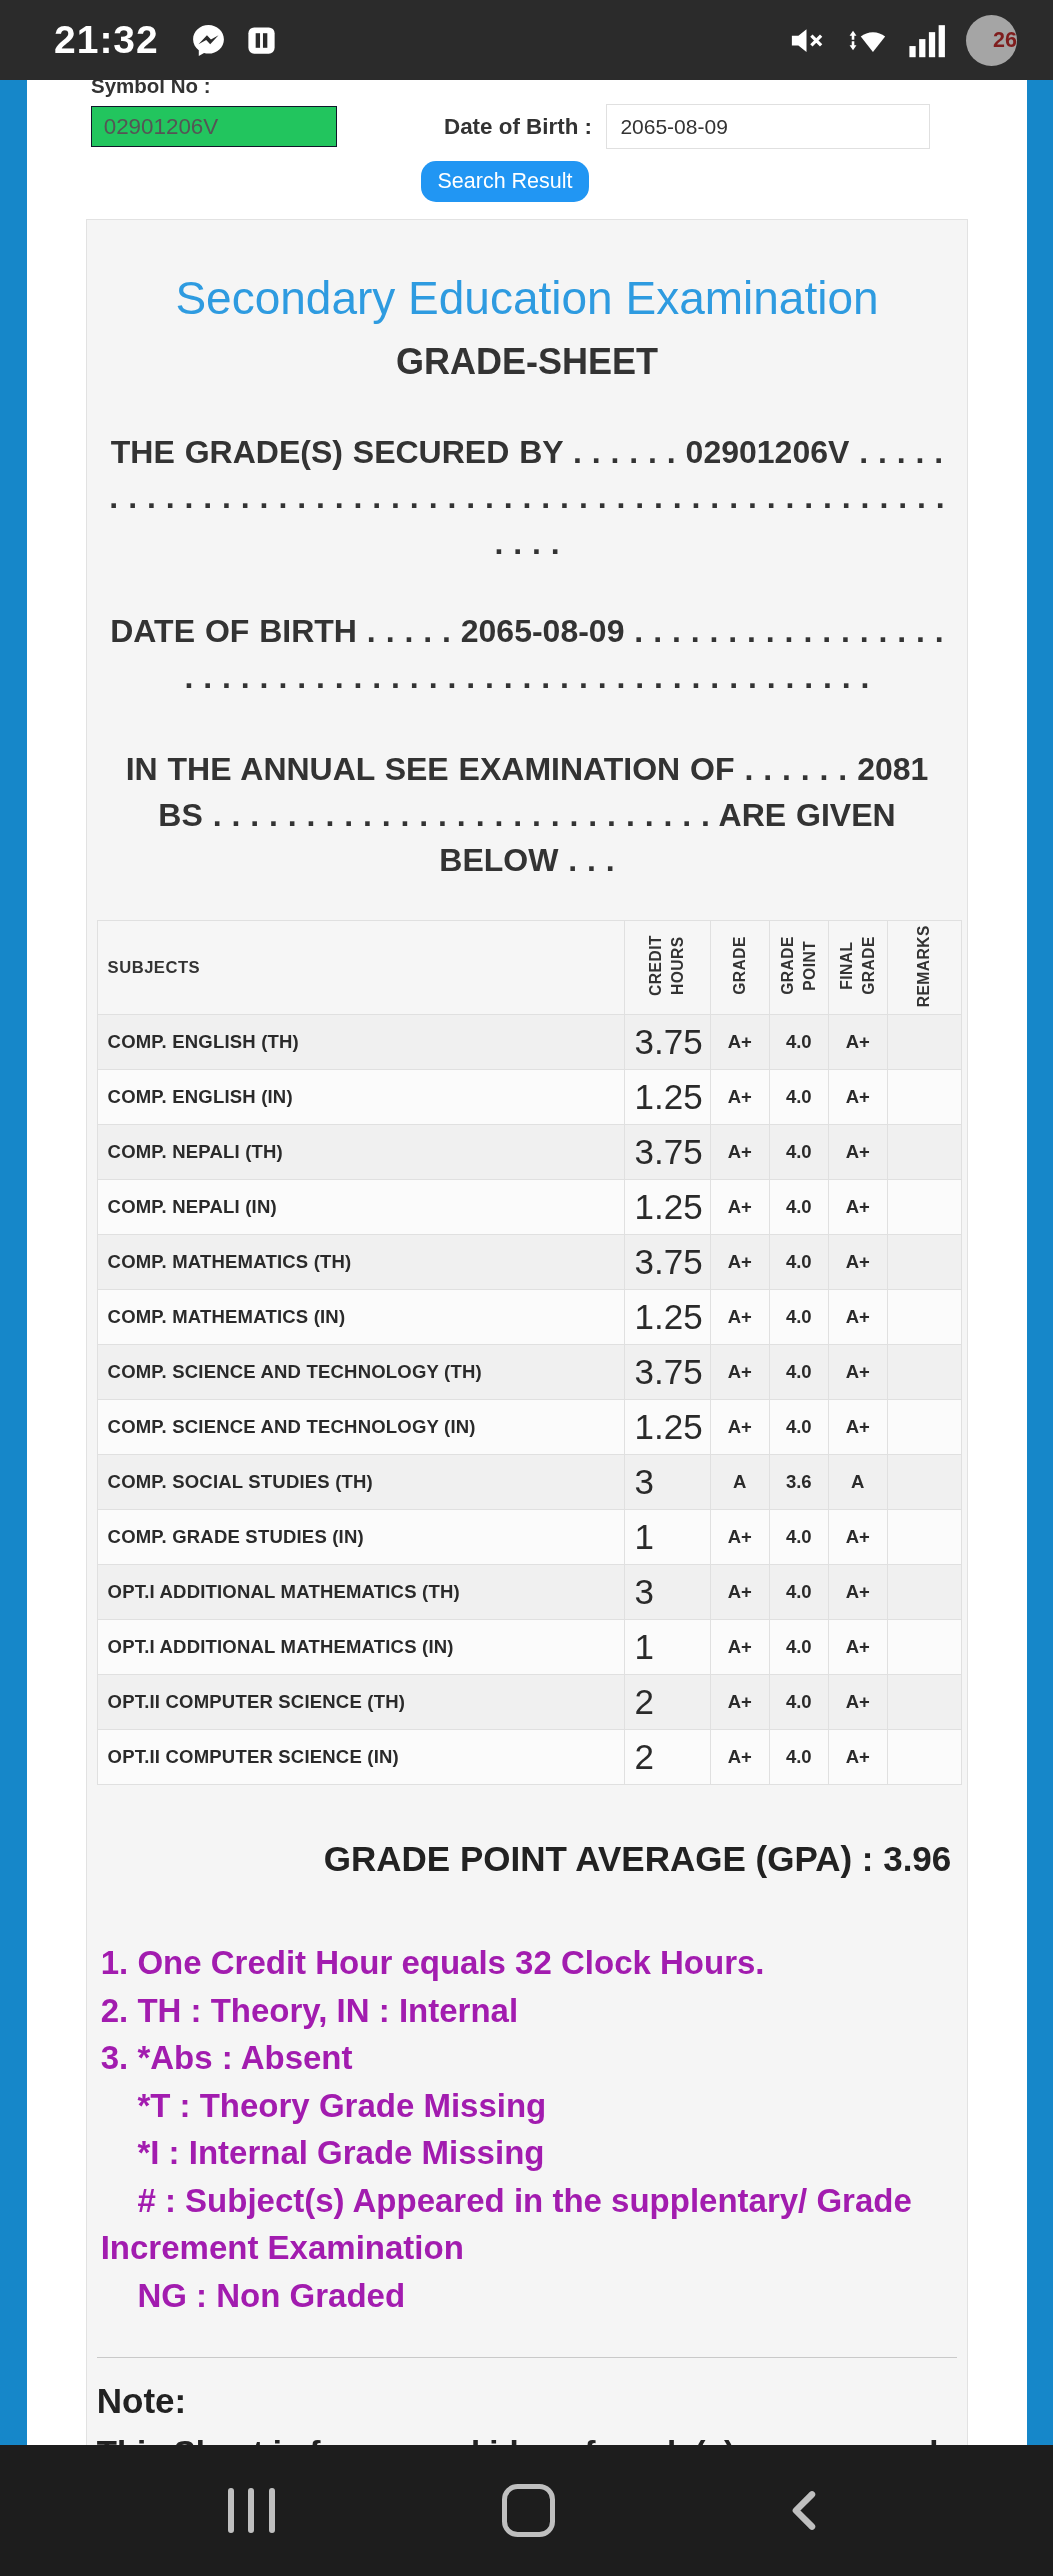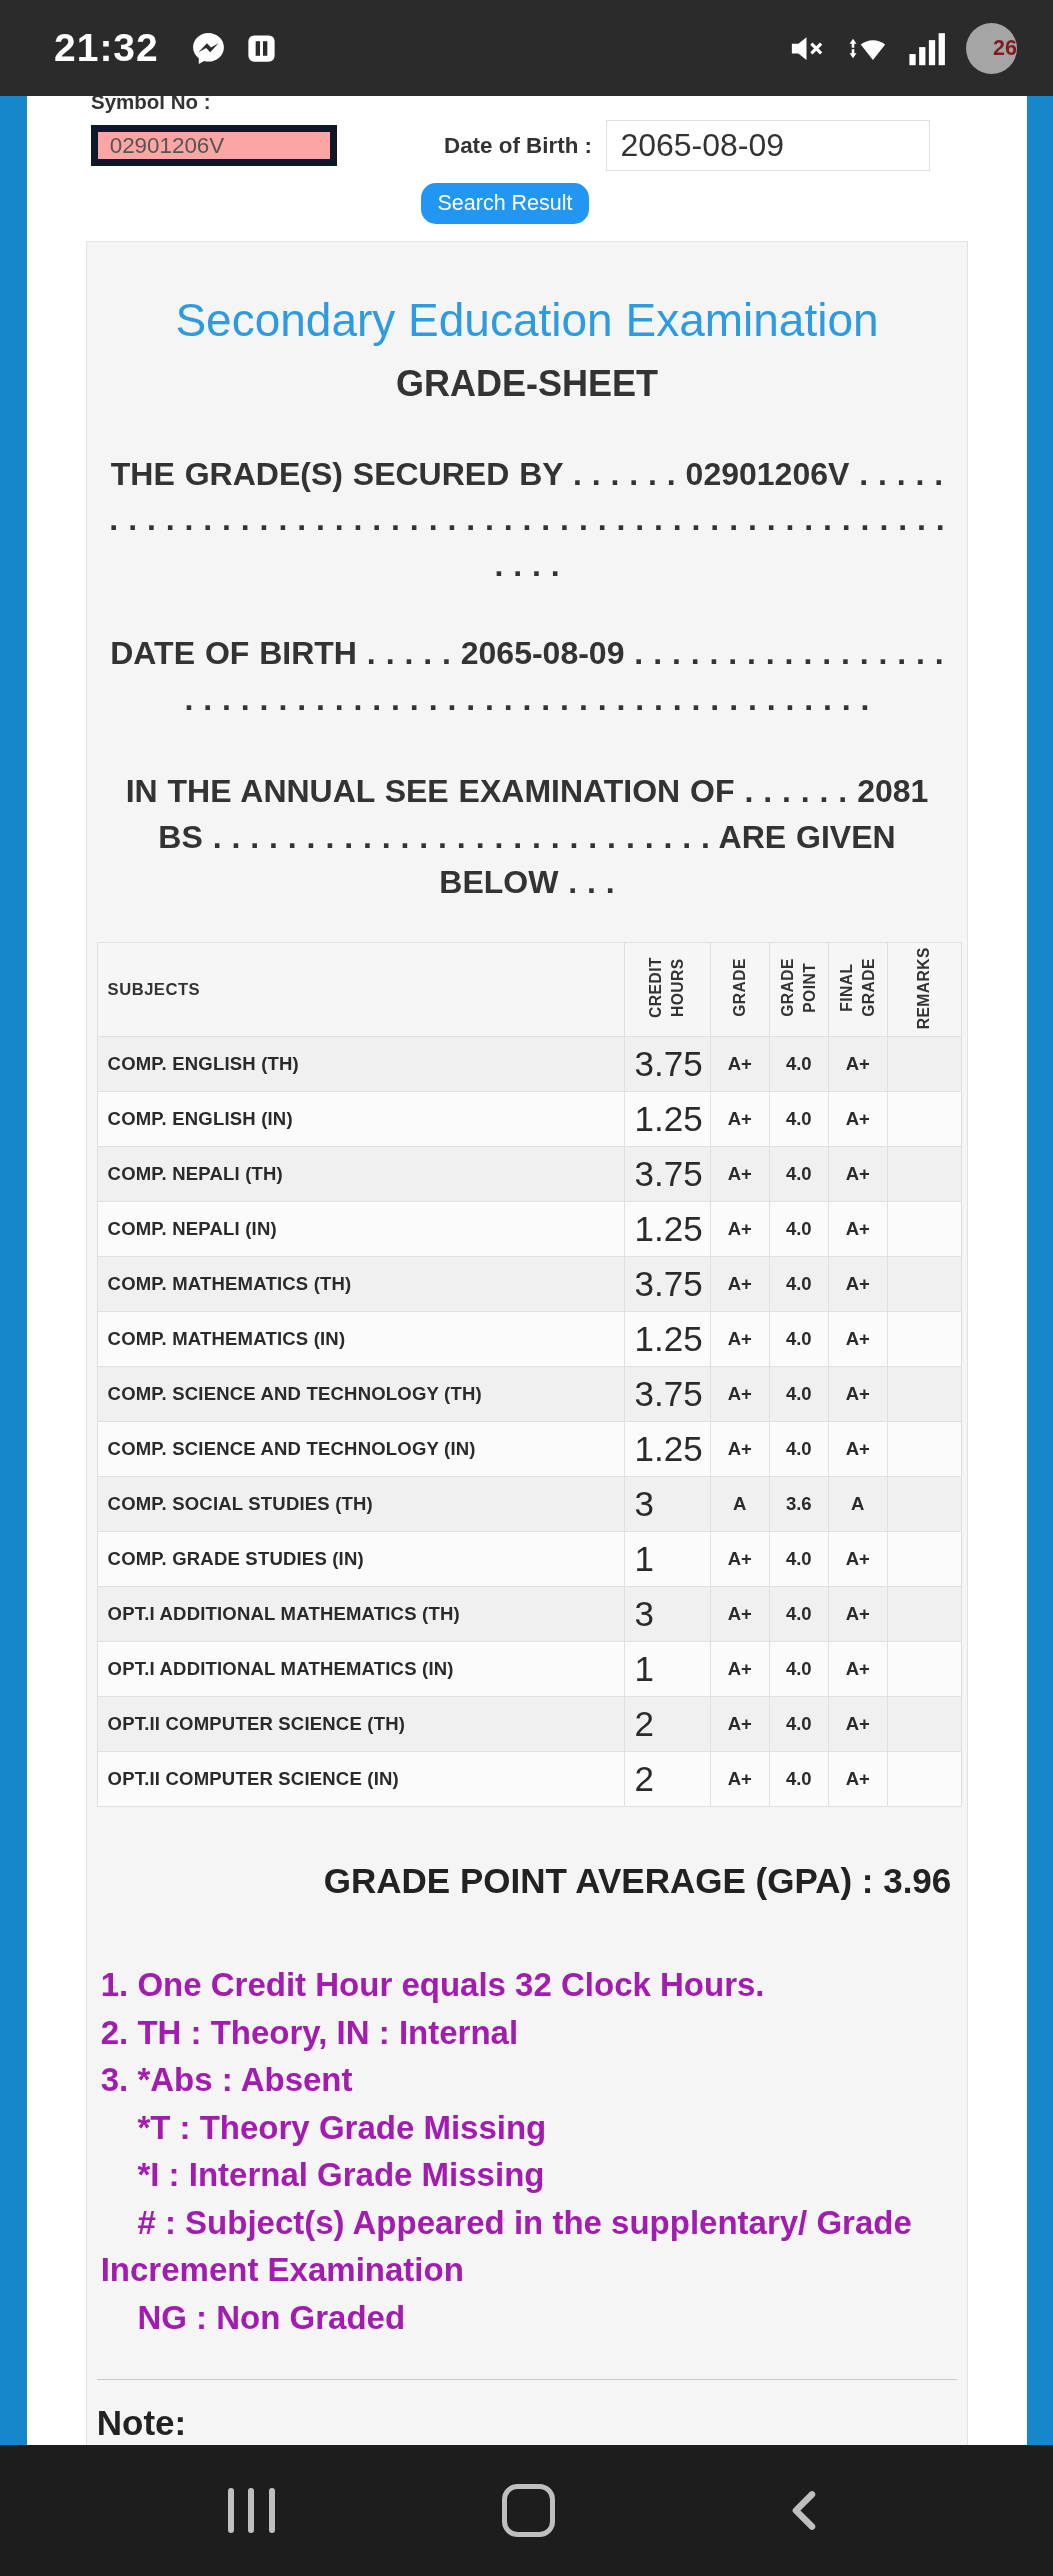--- a/index.html
+++ b/index.html
@@ -1,38 +1,38 @@
 <!DOCTYPE html>
 <html><head>
 <meta charset="utf-8">
 <style>
   * { margin: 0; padding: 0; box-sizing: border-box; }
   html, body { width: 1054px; font-family: "Liberation Sans", sans-serif; }
   .screen { width: 1054px; height: 2576px; display: flex; flex-direction: column; background: #1687c9; overflow: hidden; position: relative; }
 
   
-  .status-bar { height: 96px; background: #2b2b2b; display: flex; align-items: center; padding: 0 37px 0 54px; flex: 0 0 auto; }
+  .status-bar { height: 80px; background: #2b2b2b; display: flex; align-items: center; padding: 0 37px 0 54px; flex: 0 0 auto; }
   .status-time { color: #fff; font-size: 39px; font-weight: bold; letter-spacing: 1px; }
   .sb-left-icons { display: flex; align-items: center; gap: 17.6px; margin-left: 31px; }
   .sb-spacer { flex: 1; }
   .sb-right-icons { display: flex; align-items: center; gap: 19.5px; }
   .sb-icon svg { display: block; }
   .battery-circle { width: 51px; height: 51px; border-radius: 50%; background: #a5a5a5; display: flex; align-items: center; justify-content: flex-end; color: #7f1d1d; font-size: 21.5px; font-weight: bold; }
 
   
   .viewport { flex: 1 1 auto; background: #1687c9; overflow: hidden; }
   .page { margin: 0 27px; background: #ffffff; height: 100%; overflow: hidden; position: relative; }
 
   
   .search-form { padding-top: 0; }
   .symbol-label { margin: -5.9px 0 0 64px; font-size: 20.5px; font-weight: bold; color: #333; }
   .form-row { display: flex; align-items: center; margin-top: 5.9px; }
-  .symbol-input { margin-left: 64px; width: 246px; height: 41px; border: 7px solid #0f172a; background: #fca5a5; padding-left: 11.7px; font-size: 22.4px; color: #555; font-family: "Liberation Sans", sans-serif; }
+  .symbol-input { margin-left: 64px; width: 246px; height: 41px; border: 1px solid #0f172a; background: #22c55e; padding-left: 11.7px; font-size: 22.4px; color: #555; font-family: "Liberation Sans", sans-serif; }
   .dob-label { margin-left: 107px; font-size: 22.4px; font-weight: bold; color: #333; white-space: nowrap; }
-  .dob-input { margin-left: 13.7px; width: 324px; height: 51px; border: 1px solid #e0e0e0; background: #fff; padding-left: 13.7px; font-size: 32px; color: #333; font-family: "Liberation Sans", sans-serif; }
+  .dob-input { margin-left: 13.7px; width: 324px; height: 45px; border: 1px solid #e0e0e0; background: #fff; padding-left: 13.7px; font-size: 21px; color: #333; font-family: "Liberation Sans", sans-serif; }
   .search-btn { display: block; margin: 11.7px 0 0 394px; width: 168px; height: 41px; background: #2196f3; color: #fff; border: none; border-radius: 15px; font-size: 21.5px; font-family: "Liberation Sans", sans-serif; cursor: pointer; }
 
   
   .grade-card { margin: 17.6px 59px 0; background: #f5f5f5; border: 1px solid #e2e2e2; padding: 0 9.8px 93px; }
   .gs-title { margin-top: 51px; text-align: center; color: #2e9be0; font-size: 46px; font-weight: 400; }
   .gs-subtitle { margin-top: 15.6px; text-align: center; color: #333; font-size: 36px; font-weight: bold; }
   .dotline { margin: 47px 5.9px 0; text-align: center; color: #333; font-size: 32px; font-weight: bold; line-height: 1.42; word-spacing: 1px; }
   .dotline.second { margin-top: 43px; }
   .dotline.third { margin-top: 47px; }
 

